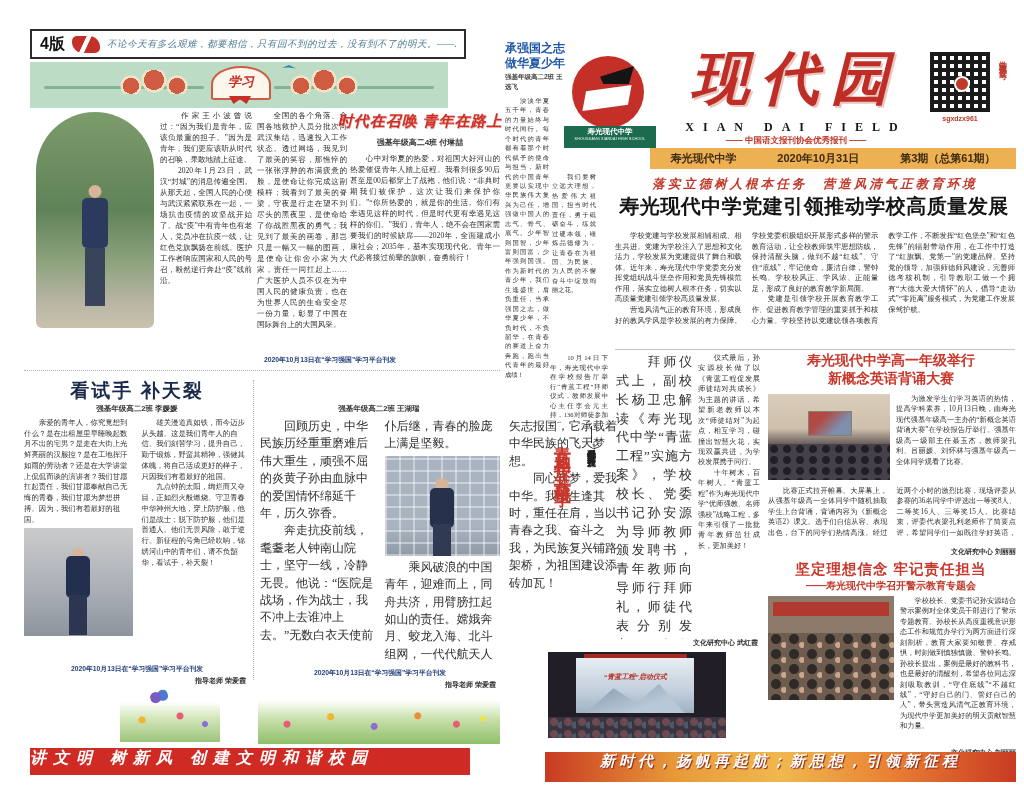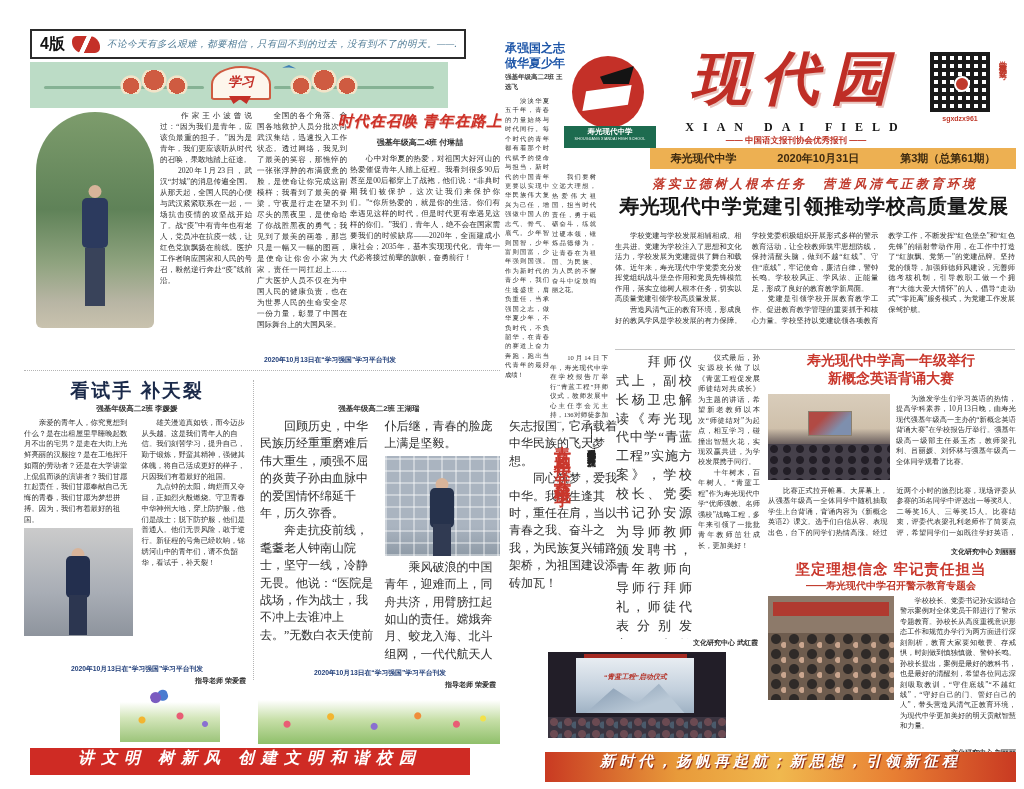--- a/index.html
+++ b/index.html
@@ -81,21 +81,21 @@
   .grass-sm{left:120px;top:702px;width:100px;height:40px;
          background:radial-gradient(circle at 22% 45%,#f2b531 0 3px,transparent 4px),
                     radial-gradient(circle at 60% 35%,#e85d75 0 3px,transparent 4px),
                     radial-gradient(circle at 85% 55%,#8a6fd1 0 2.5px,transparent 3.5px),
                     linear-gradient(0deg,#9cc47a 0%,#d4e6bb 60%,rgba(255,255,255,0) 100%);}
   .butterfly{left:150px;top:690px;width:18px;height:13px;transform:rotate(-18deg);
          background:radial-gradient(circle at 30% 50%,#7a5bc0 0 5px,transparent 6px),
                     radial-gradient(circle at 72% 50%,#4a7bd0 0 5px,transparent 6px);}
 
   .p4-footer{left:30px;top:748px;width:440px;height:27px;background:#cf2b24;color:#ffffff;
-             text-align:center;line-height:27px;font:italic bold 16px "Liberation Serif",serif;letter-spacing:7px;}
+             line-height:27px;font:italic bold 16px "Liberation Serif",serif;letter-spacing:7px;}
 
   
   .mid-t{left:505px;width:72px;font:bold 12px "Liberation Sans",sans-serif;color:#1e56a8;}
   .mid-t1{top:40px;} .mid-t2{top:55px;}
   .mid-byline{left:505px;top:72px;width:60px;font:bold 6.5px "Liberation Sans",sans-serif;color:#444;line-height:1.5;}
   .mid-body1{left:505px;top:96px;width:44px;height:646px;font-size:6.3px;line-height:1.5;}
   .mid-body2{left:552px;top:172px;width:44px;height:246px;font-size:6.3px;line-height:1.5;}
 
   
   .mh-circle{left:572px;top:56px;width:72px;height:72px;border-radius:50%;background:#c43028;overflow:hidden;}

